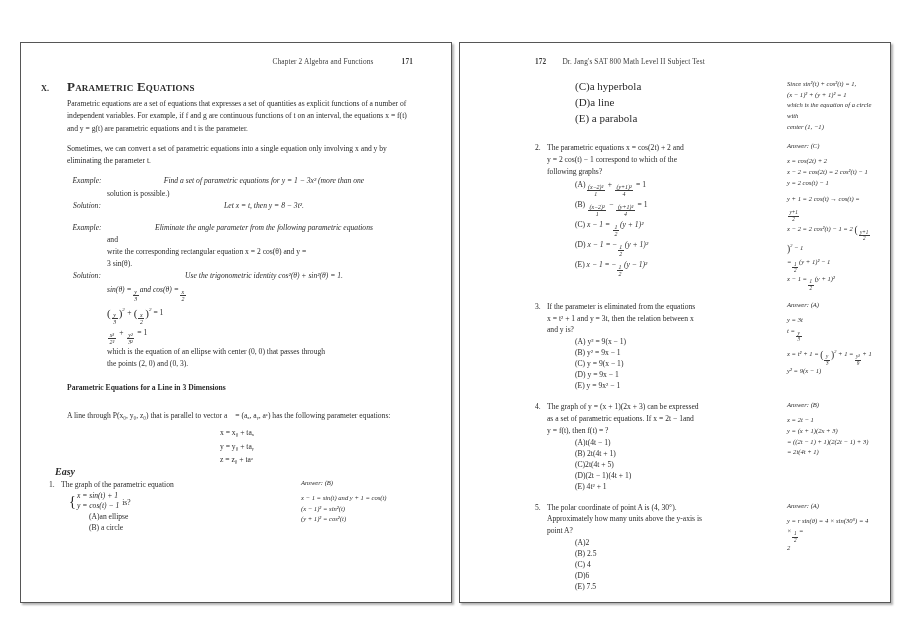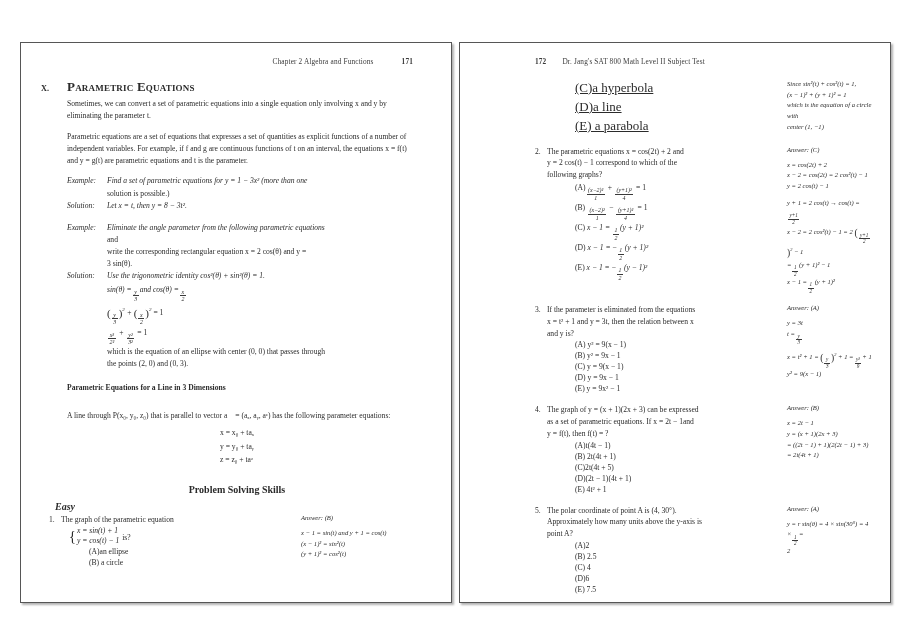--- a/index.html
+++ b/index.html
@@ -70,21 +70,21 @@
     line-height: 1.62;
     margin: 0 0 8px 0;
     padding-left: 26px;
     padding-right: 14px;
     text-align: left;
   }
   .body-par.tight { margin-bottom: 4px; }
 
   
   .exs { padding-left: 26px; padding-right: 12px; font-size: 7.6px; line-height: 1.6; }
-  .ex-row { display: flex; margin-bottom: 0px; }
+  .ex-row { display: flex; margin-bottom: 0px; text-align: center; }
   .ex-label { font-style: italic; width: 40px; flex: 0 0 40px; }
   .ex-body { flex: 1; font-style: italic; }
   .ex-cont { padding-left: 40px; }
   .gap9 { height: 10px; }
   .gap12 { height: 13px; }
 
   .mathline { font-style: italic; }
   .mathline .rm { font-style: normal; }
 
   .disp { padding-left: 40px; line-height: 1.85; font-size: 7.6px; }
@@ -152,41 +152,41 @@
   }
   .brace {
     font-size: 1.9em;
     line-height: .72;
     font-style: normal;
     margin-right: 1px;
   }
   .syscase .rows { display: inline-flex; flex-direction: column; line-height: 1.3; }
   .is-tag { font-style: normal; margin-left: 3px; vertical-align: -0.35em; }
 
-  .cont-choices { padding-left: 48px; font-size: 13px; line-height: 1.45; text-decoration: underline; }
+  .cont-choices { padding-left: 48px; font-size: 11px; line-height: 1.45; }
 </style>
 </head>
 <body>
 
 <div class="spread">
 
   <div class="page page-left">
     <div class="page-inner">
 
       <div class="runhead right-align">
         <span class="chapter-label">Chapter 2   Algebra and Functions</span><span class="folio">171</span>
       </div>
 
       <div class="section-head">
         <span class="numeral">X.</span>
         <span class="title">Parametric Equations</span>
       </div>
 
+      <p class="body-par">Parametric equations are a set of equations that expresses a set of quantities as explicit functions of a number of independent variables. For example, if f and g are continuous functions of t on an interval, the equations x = f(t) and y = g(t) are parametric equations and t is the parameter.</p>
       <p class="body-par">Sometimes, we can convert a set of parametric equations into a single equation only involving x and y by eliminating the parameter t.</p>
-      <p class="body-par">Parametric equations are a set of equations that expresses a set of quantities as explicit functions of a number of independent variables. For example, if f and g are continuous functions of t on an interval, the equations x = f(t) and y = g(t) are parametric equations and t is the parameter.</p>
 
       <div class="exs">
         <div class="ex-row">
           <span class="ex-label">Example:</span>
           <span class="ex-body">Find a set of parametric equations for y = 1 − 3x² (more than one</span>
         </div>
         <div class="ex-cont">solution is possible.)</div>
         <div class="ex-row">
           <span class="ex-label">Solution:</span>
           <span class="ex-body">Let x = t, then y = 8 − 3t².</span>
@@ -248,21 +248,20 @@
       <p class="body-par tight">A line through P(x₀, y₀, z₀) that is parallel to vector a⃗ = (aₓ, aᵧ, aᶻ) has the following parameter equations:</p>
 
       <div class="centered-disp">
         <div class="eqcol">
           <div>x =  x₀ + taₓ</div>
           <div>y =  y₀ + taᵧ</div>
           <div>z =  z₀ + taᶻ</div>
         </div>
       </div>
 
-      <div class="pss-title">Problem Solving Skills</div>
       <div class="level-label">Easy</div>
 
       <div class="qrow">
         <div class="qleft">
           <div class="qnum-row">
             <span class="qnum">1.</span>
             <span class="qtext">The graph of the parametric equation</span>
           </div>
           <div style="padding-left:28px; font-size:7.6px;">
             <span class="syscase">

